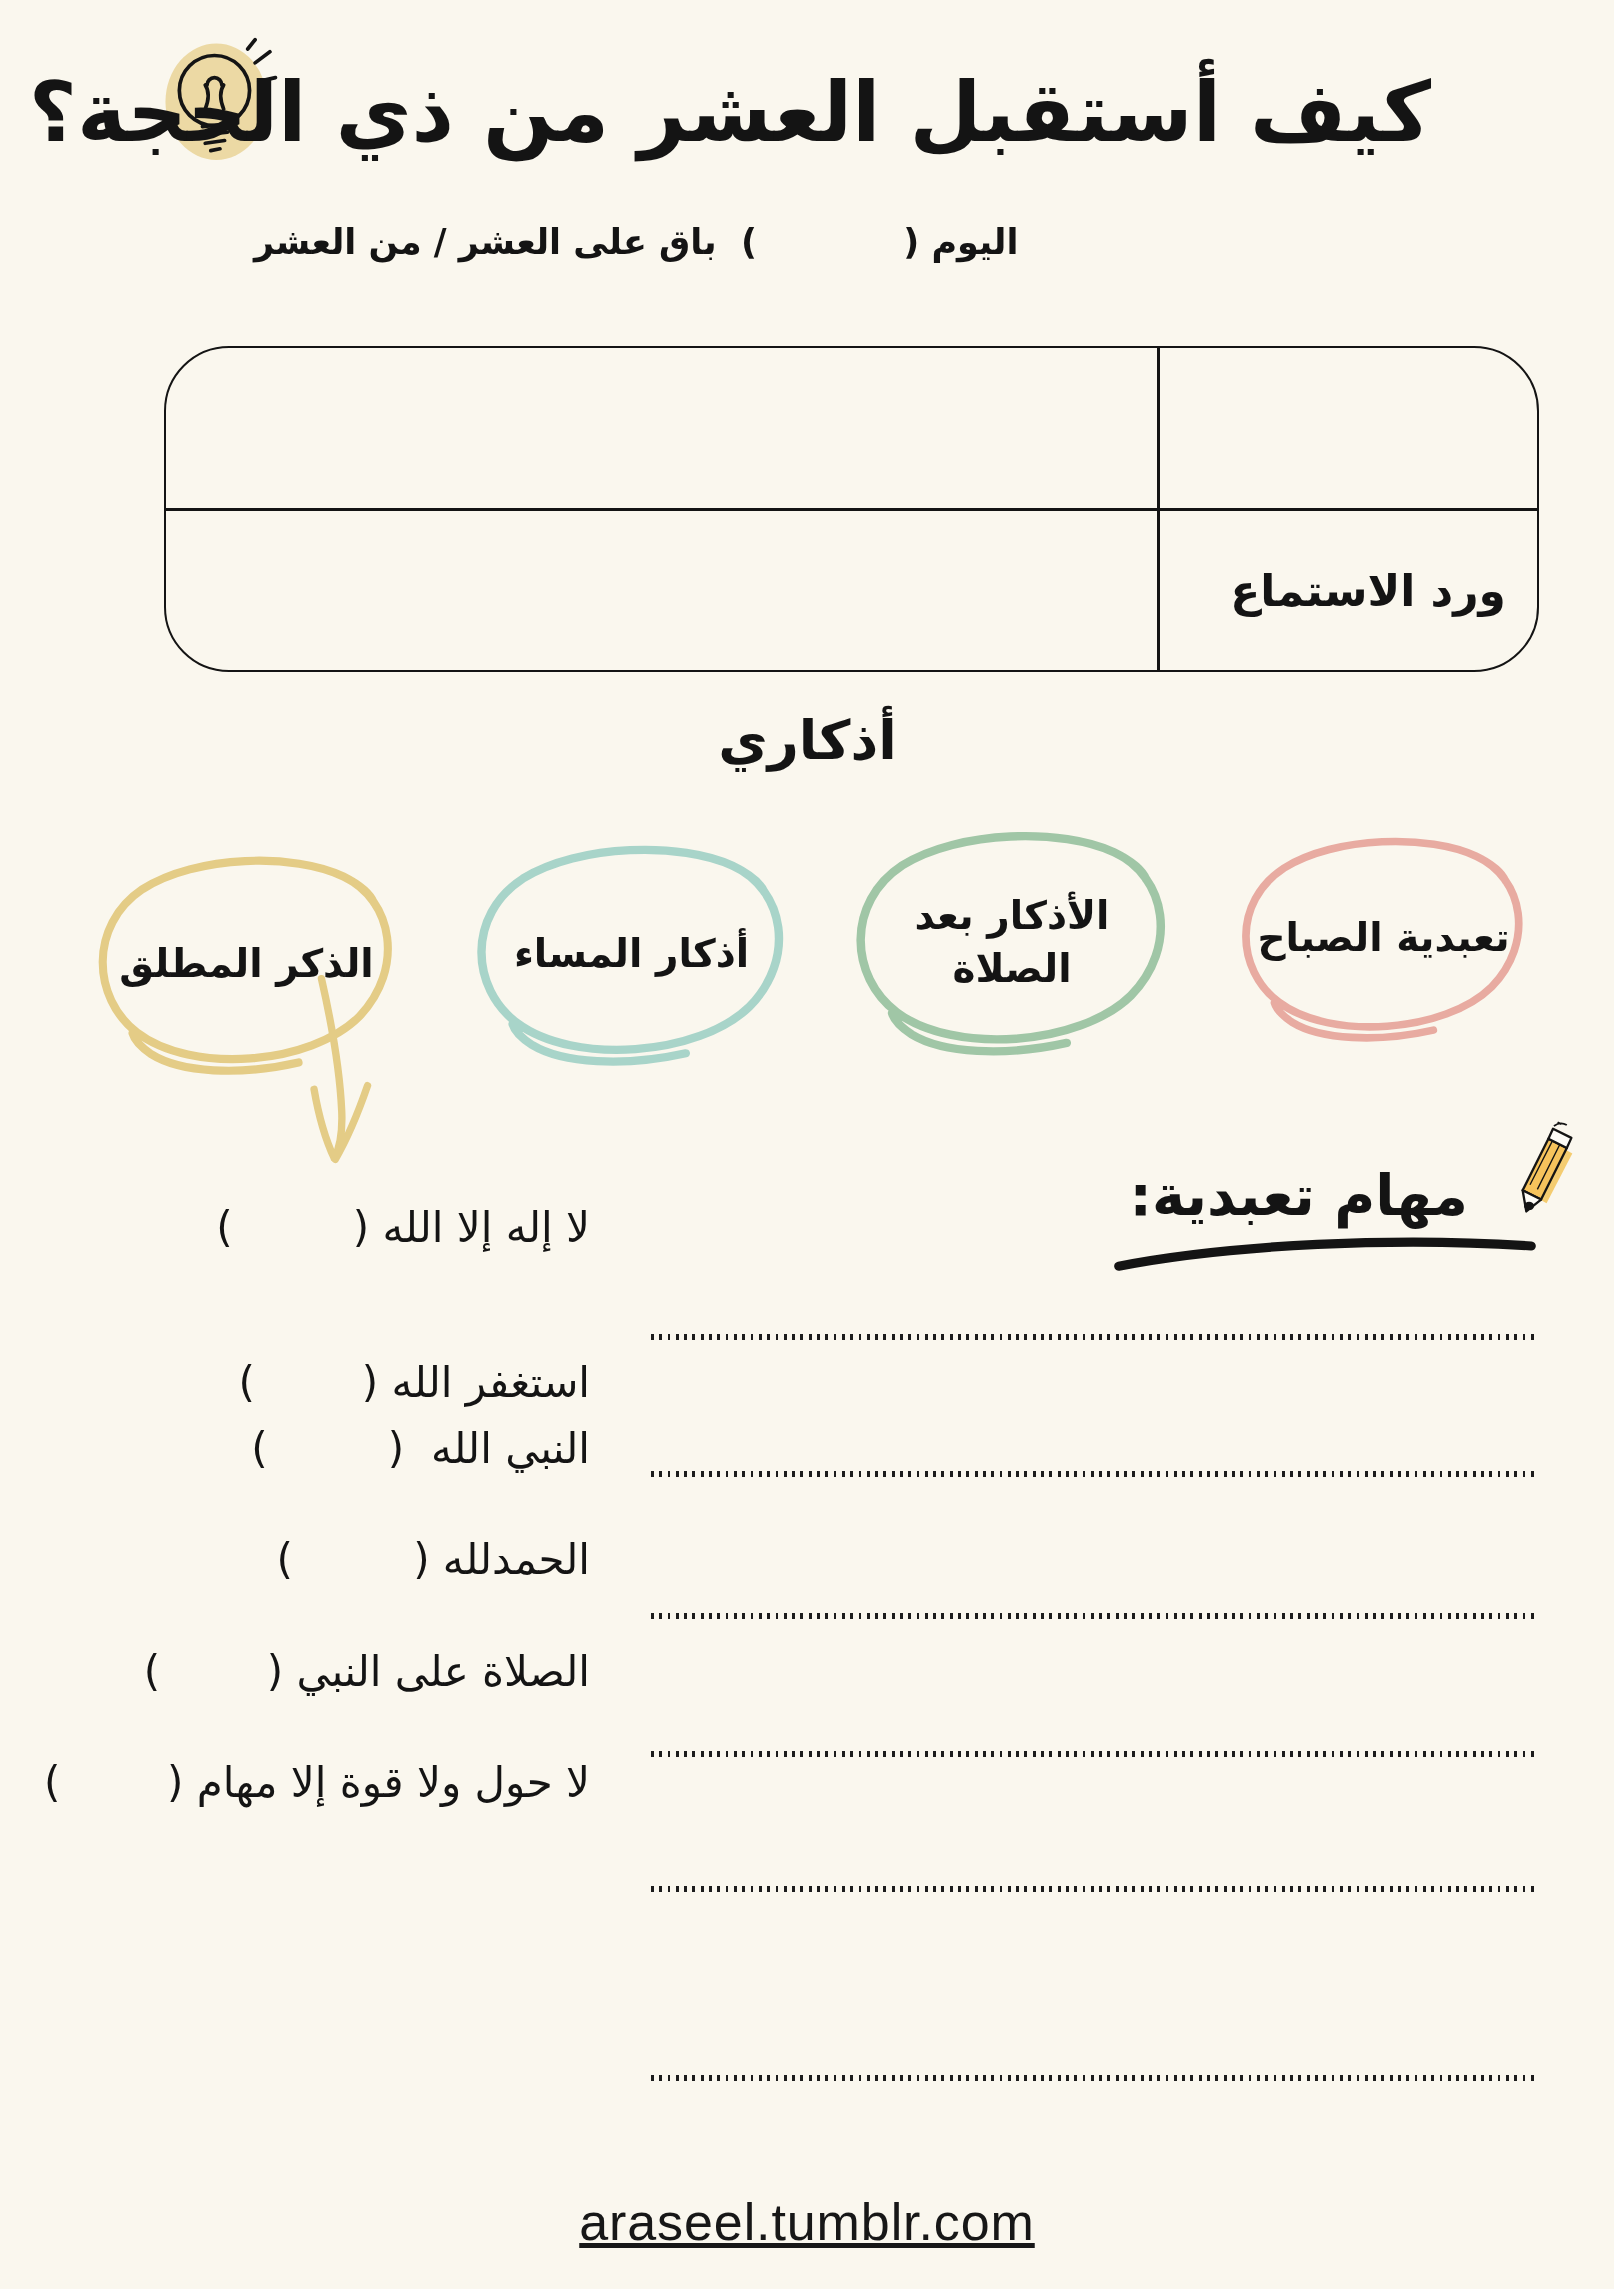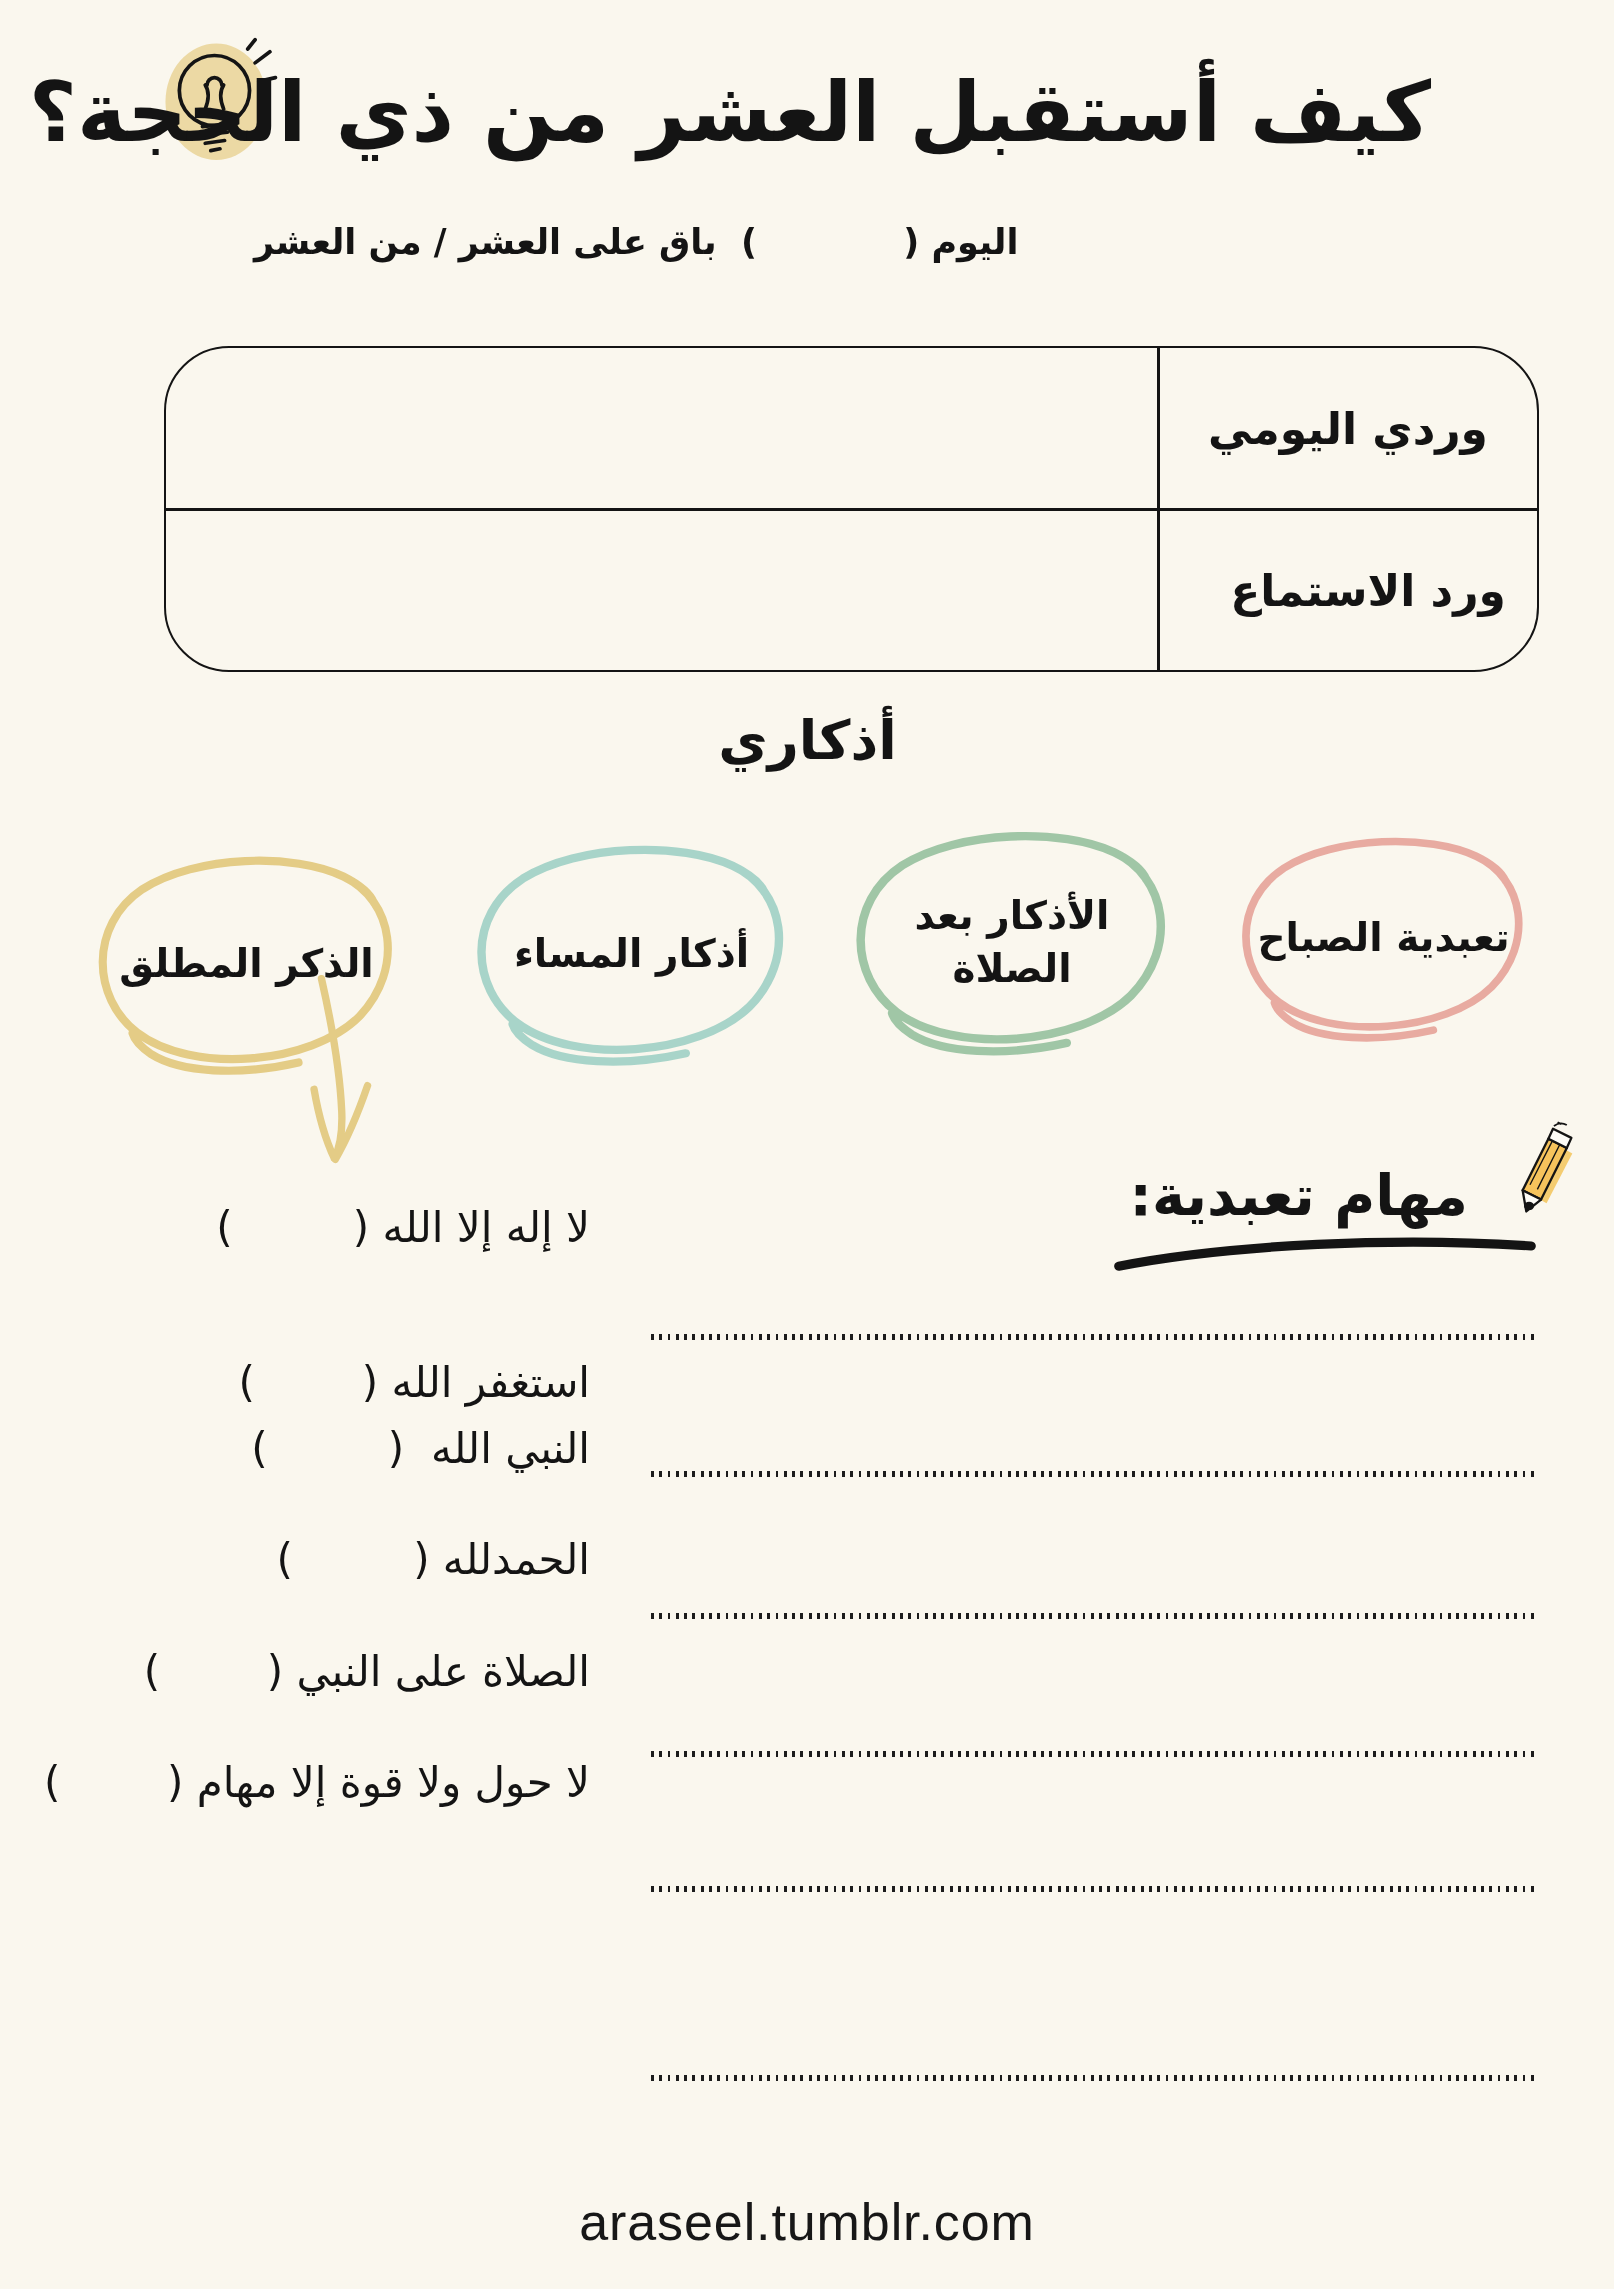--- a/index.html
+++ b/index.html
@@ -74,21 +74,21 @@
 
   
   .dhikr-item{
     position:absolute;right:1024px;white-space:pre;direction:rtl;
     font-size:42px;line-height:1.2;
   }
 
   
   .page-footer{
     left:0;top:2192px;width:1614px;text-align:center;
-    font-family:"Liberation Sans",sans-serif;font-size:52px;letter-spacing:0.9px;color:#171717;
+    font-family:"Liberation Sans",sans-serif;font-size:52px;letter-spacing:0.9px;color:#171717;text-decoration:underline;
   }
 
   .doodle{overflow:visible;}
   .doodle .ink{fill:none;stroke:#141414;stroke-width:4;stroke-linecap:round;stroke-linejoin:round;}
 </style>
 </head>
 <body>
 
 <svg class="abs doodle" style="left:159px;top:37px;width:134px;height:146px" viewBox="0 0 145 158">
   <ellipse cx="62" cy="70" rx="55" ry="63" fill="#ecd9a4"></ellipse>
@@ -99,21 +99,20 @@
 </svg>
 
 <div class="abs page-title rtl">كيف أستقبل العشر من ذي الحجة؟</div>
 <div class="abs page-subtitle rtl">اليوم (            )  باق على العشر / من العشر</div>
 
 <div class="abs ward-table">
   <div class="hline"></div>
   <div class="vline"></div>
   <div class="ward-input"></div>
   <div class="ward-input row2"></div>
-  <div class="ward-label rtl">وردي اليومي</div>
   <div class="ward-label row2 rtl">ورد الاستماع</div>
 </div>
 
 <div class="abs adhkar-heading rtl">أذكاري</div>
 
 <div class="bubble bubble-pink">
   <svg viewBox="0 0 360 270" preserveAspectRatio="none">
     <path class="sketch" d="M 288 38 C 344 64 356 140 306 192 C 252 246 118 256 58 210 C 8 172 4 92 64 52 C 124 14 234 12 288 38 C 306 47 318 57 322 67 M 238 243 C 172 258 106 254 74 234 C 62 226 55 218 53 211" stroke="#e8aba1"></path>
   </svg>
   <div class="bubble-label">تعبدية الصباح</div>

